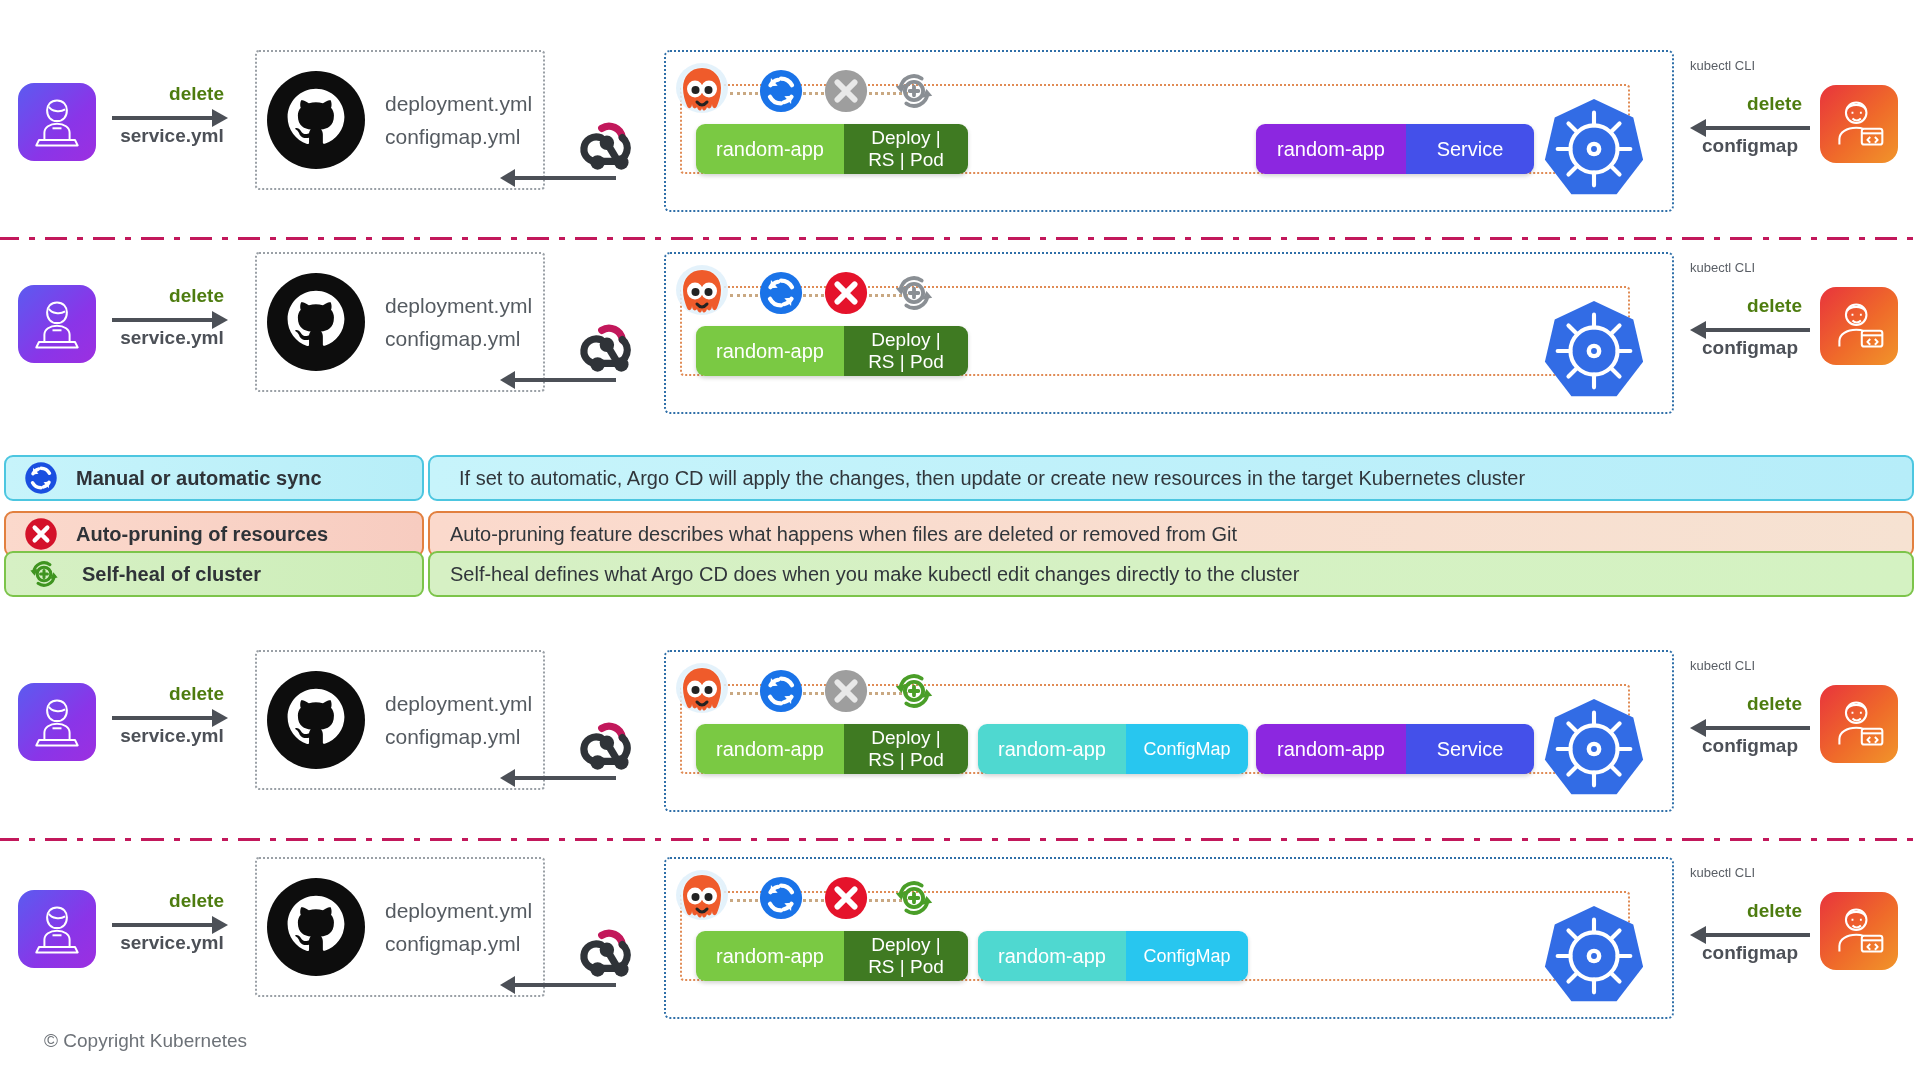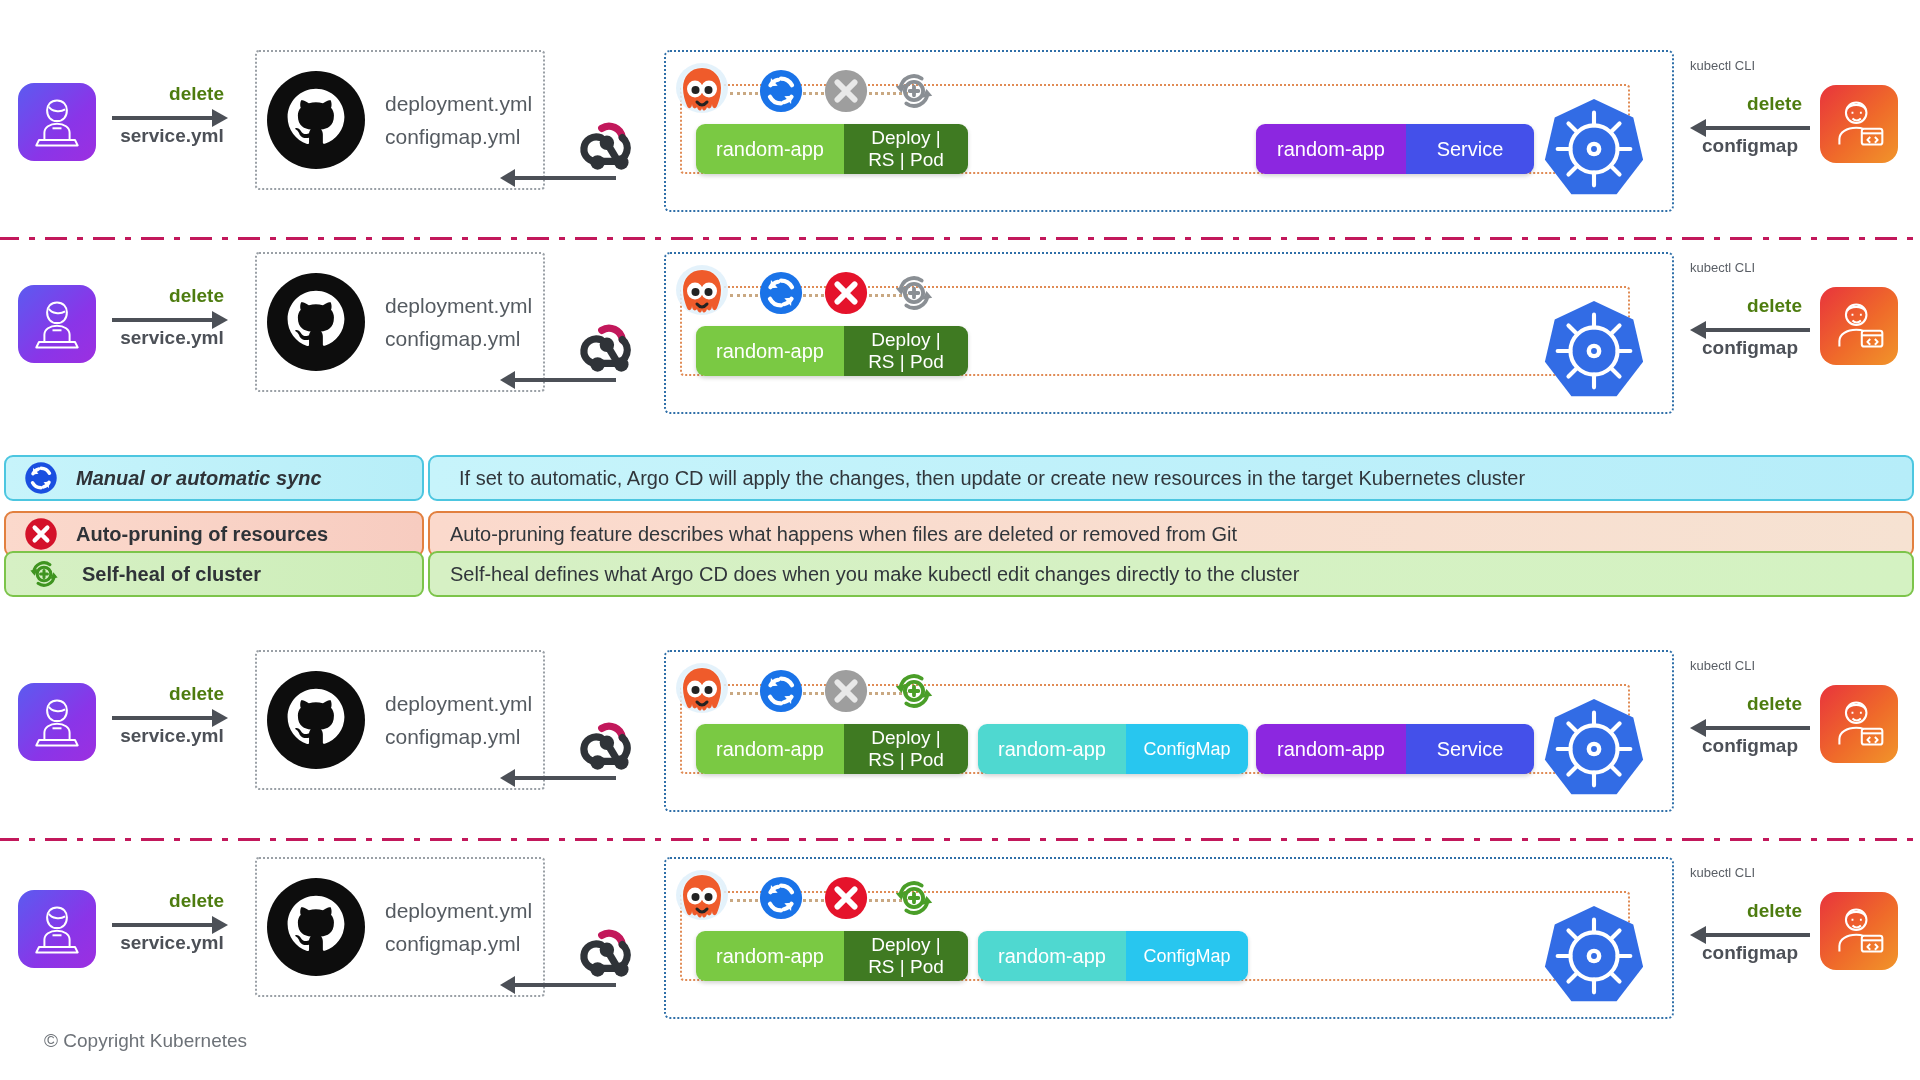--- a/index.html
+++ b/index.html
@@ -126,21 +126,21 @@
     position: absolute; left: 4px; width: 420px; height: 46px;
     border-radius: 9px; display: flex; align-items: center; padding-left: 18px;
   }
   .lg-key .kicon { width: 34px; height: 34px; flex: none; margin-right: 18px; }
   .lg-key .ktext { font-weight: bold; font-size: 20px; color: #2f3338; }
   .lg-desc {
     position: absolute; left: 428px; right: 6px; height: 46px;
     border-radius: 9px; display: flex; align-items: center; padding-left: 20px;
     font-size: 20px; color: #31363b;
   }
-  .lg-sync .lg-key  { background: linear-gradient(90deg,#c7f4fb,#b7eef8); border: 2px solid #4cc6e0; font-style: italic; }
+  .lg-sync .lg-key  { background: linear-gradient(90deg,#c7f4fb,#b7eef8); border: 2px solid #4cc6e0; }
   .lg-sync .lg-desc { background: linear-gradient(90deg,#c7f4fb,#b6edf9); border: 2px solid #4cc6e0; padding-left: 29px; }
   .lg-prune .lg-key { background: linear-gradient(90deg,#fbd9cc,#f7ccc0); border: 2px solid #e2803f; }
   .lg-prune .lg-desc{ background: linear-gradient(90deg,#fbd9cc,#f6e2d2); border: 2px solid #e2803f; }
   .lg-heal .lg-key  { background: linear-gradient(90deg,#d6f0c4,#cdeeb9); border: 2px solid #7cc44a; }
   .lg-heal .lg-desc { background: linear-gradient(90deg,#d6f0c4,#d4f2c2); border: 2px solid #7cc44a; }
 
   .copyright {
     position: absolute; left: 44px; top: 1030px;
     color: #6d7278; font-size: 19px;
   }

